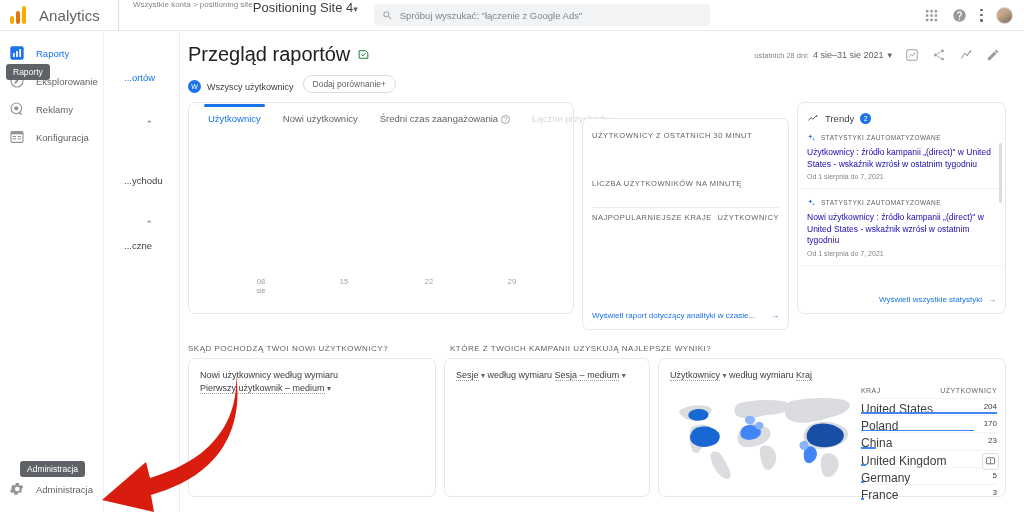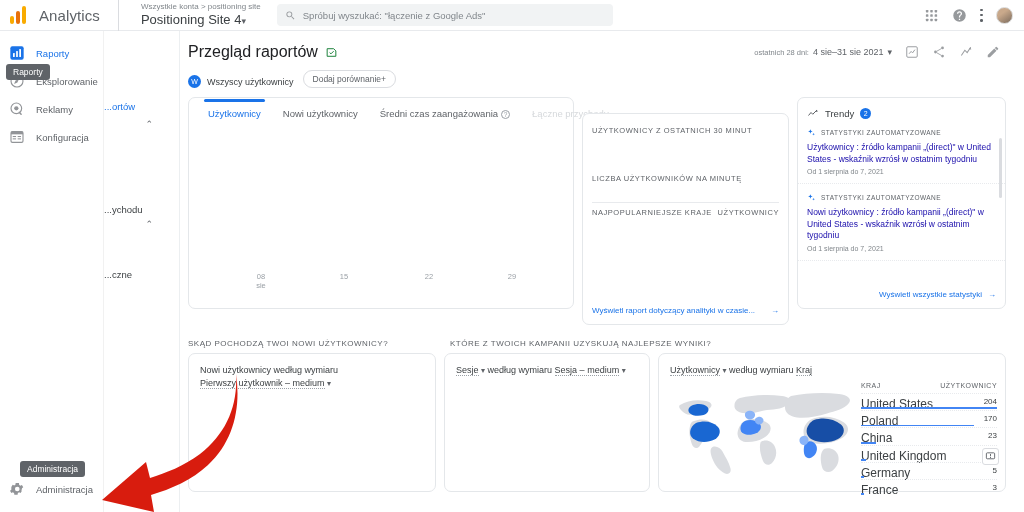--- a/index.html
+++ b/index.html
@@ -18,22 +18,22 @@
     background: #fff; display: flex; align-items: center;
     border-bottom: 1px solid #e8eaed;
   }
   .ga-logo { margin-left: 10px; width: 20px; height: 18px; position: relative; }
   .ga-logo i { position: absolute; bottom: 0; width: 4px; border-radius: 2px; display: block; }
   .ga-logo i:nth-child(1) { left: 0; height: 8px; background: #f9ab00; }
   .ga-logo i:nth-child(2) { left: 6px; height: 13px; background: #e8710a; }
   .ga-logo i:nth-child(3) { left: 12px; height: 18px; background: #f9ab00; }
   .brand { font-size: 15px; color: #5f6368; margin-left: 9px; letter-spacing: .1px; }
   .acct {
-    margin-left: 18px; padding-left: 22px; border-left: 1px solid #dadce0;
-    display: flex; flex-direction: column; justify-content: center; height: 31px;
+    margin-left: 18px; padding-left: 14px; border-left: 1px solid #dadce0;
+    display: flex; flex-direction: row; justify-content: center; height: 31px;
   }
   .acct-crumb { font-size: 8px; color: #80868b; line-height: 10px; }
   .acct-name { font-size: 13px; color: #3c4043; line-height: 15px; }
   .acct-name .caret { font-size: 9px; color: #5f6368; }
   .searchbar {
     margin-left: 16px; width: 336px; height: 22px; background: #f1f3f4;
     border-radius: 4px; display: flex; align-items: center; padding: 0 8px;
   }
   .searchbar .sicon { width: 11px; height: 11px; opacity: .62; }
   .searchbar .stxt { font-size: 9.5px; color: #80868b; margin-left: 7px; }
@@ -59,28 +59,28 @@
   .tooltip {
     position: absolute; background: #5f6368; color: #fff; font-size: 8.5px;
     border-radius: 3px; padding: 3px 7px; white-space: nowrap; z-index: 40;
   }
 
   
   .subnav {
     position: absolute; top: 31px; left: 104px; width: 76px; height: 481px;
     background: #fff; border-right: 1px solid #eceff1; overflow: hidden;
   }
-  .subnav .sn-txt { position: absolute; font-size: 9.5px; color: #3c4043; left: 0; white-space: nowrap; margin-top: 29px; }
+  .subnav .sn-txt { position: absolute; font-size: 9.5px; color: #3c4043; left: 20px; white-space: nowrap; }
   .subnav .sn-chev { position: absolute; right: 26px; color: #5f6368; font-size: 9px; }
   .subnav .sn-collapse { position: absolute; left: 40px; bottom: 9px; color: #5f6368; font-size: 12px; }
 
   
   .content { position: absolute; top: 31px; left: 180px; width: 844px; height: 481px; background: #fff; }
   .page-head { display: flex; align-items: center; padding: 12px 24px 0 8px; }
-  .page-title { font-size: 16px; color: #202124; font-weight: 400; }
+  .page-title { font-size: 20px; color: #202124; font-weight: 400; }
   .save-ic { margin-left: 7px; width: 13px; height: 13px; }
   .head-right { margin-left: auto; display: flex; align-items: center; gap: 13px; }
   .daterange { font-size: 9px; color: #5f6368; display: flex; align-items: baseline; gap: 4px; }
   .daterange .dr-pre { font-size: 7.5px; color: #80868b; }
   .hicon { width: 14px; height: 14px; opacity: .62; cursor: pointer; }
 
   .chips { display: flex; align-items: flex-end; gap: 9px; padding: 9px 0 0 8px; }
   .chip-all { display: flex; align-items: center; gap: 6px; font-size: 9px; color: #3c4043; }
   .chip-dot { width: 13px; height: 13px; border-radius: 50%; background: #1a73e8; color: #fff;
               font-size: 7px; display: flex; align-items: center; justify-content: center; }

